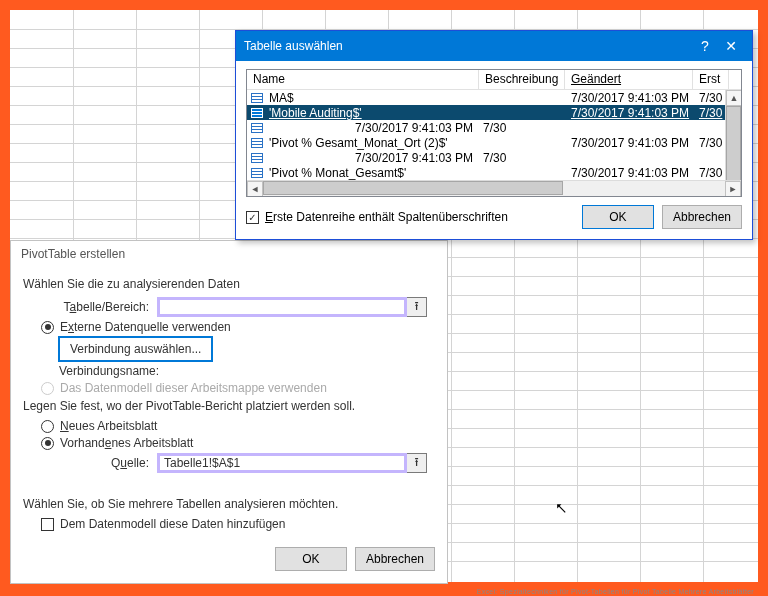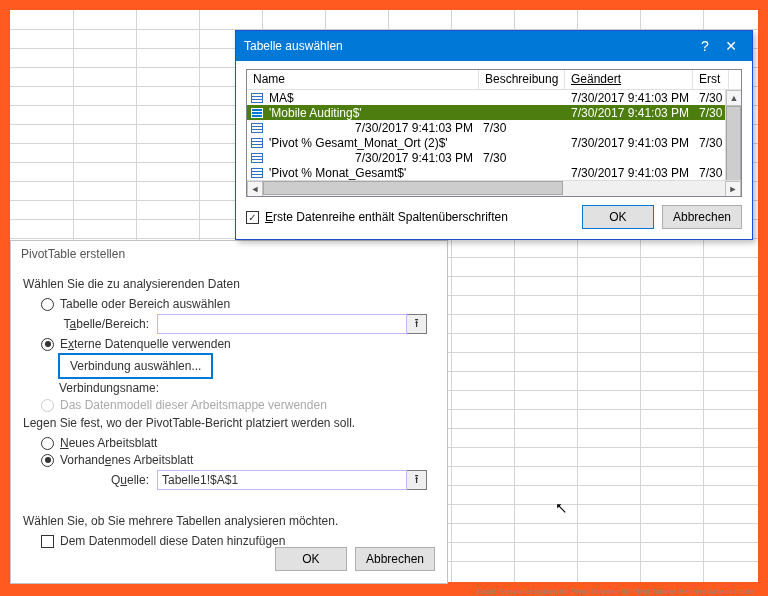--- a/index.html
+++ b/index.html
@@ -24,21 +24,21 @@
   .radio, .checkbox {
     width: 13px; height: 13px; border: 1px solid #333; margin-right: 6px;
     display: inline-flex; align-items: center; justify-content: center; background: #fff;
   }
   .radio { border-radius: 50%; }
   .radio.sel::after { content:""; width:6px; height:6px; background:#333; border-radius:50%; }
   .checkbox { border-radius: 0; }
   .checkbox.sel::after { content:"✓"; font-size:10px; color:#333; }
   .disabled { color: #aaa; align-items: flex-end; }
   .input-box {
-    flex: 1; height: 20px; border: 1px solid #c4b5fd; background:#fff;
+    flex: 1; height: 20px; border: 3px solid #c4b5fd; background:#fff;
     padding: 0 4px; display:flex; align-items:center;
   }
   .ref-box { display:flex; align-items:center; max-width:270px; }
   .ref-btn { width:20px; height:20px; border:1px solid #7a7a7a; border-left:none;
              display:flex; align-items:center; justify-content:center; background:#efefef; }
   .btn {
     min-width: 72px; height: 24px; border:1px solid #adadad; background:#e1e1e1;
     display:inline-flex; align-items:center; justify-content:center; padding: 0 10px;
   }
   .btn.sel-outline { outline: 2px solid #0078d7; outline-offset:-1px; background:#fff; }
@@ -63,21 +63,21 @@
   .col-name { width: 232px; }
   .col-desc { width: 86px; }
   .col-mod  { width: 128px; text-decoration: underline; }
   .col-erst { width: 36px; }
   .sd-rows { height: 108px; overflow:hidden; }
   .sd-row { display:flex; height:15px; align-items:center; }
   .sd-row > div { padding: 0 6px; white-space:nowrap; overflow:hidden; }
   .sd-row .ic { width:16px; padding:0 0 0 4px; display:flex; align-items:center; justify-content:center;}
   .tbl-icon { width:12px; height:10px; border:1px solid #2a72c5; background:
     repeating-linear-gradient(#fff,#fff 2px,#2a72c5 2px,#2a72c5 3px); }
-  .sd-row.selected { background:#4d7c0f; color:#fff; }
+  .sd-row.selected { background:#0c4a6e; color:#fff;text-decoration:underline; }
   .sd-row.selected .tbl-icon { border-color:#fff; background:
     repeating-linear-gradient(#0078d7,#0078d7 2px,#fff 2px,#fff 3px); }
   .sd-row .rname { width:216px; }
   .sd-row .rdesc { width:86px; }
   .sd-row .rmod  { width:128px; }
   .sd-row .rerst { width:36px; }
   .sd-hscroll { height:16px; background:#f0f0f0; border-top:1px solid #dcdcdc; position:absolute; left:0; right:0; bottom:0; display:flex; align-items:center; }
   .sd-hscroll .arrow { width:16px; height:16px; border:1px solid #c1c1c1; background:#f5f5f5; display:flex; align-items:center; justify-content:center; font-size:9px; color:#555;}
   .sd-hscroll .track { flex:1; height:16px; position:relative; }
   .sd-hscroll .thumb { position:absolute; left:0; top:0; height:14px; width:300px; background:#cdcdcd; border:1px solid #a6a6a6;}
@@ -142,24 +142,20 @@
         <div class="vline" style="left:630px"></div>
       <div class="vline" style="left:693px"></div>
     </div>
   </div>
 
   <div class="pivot-dialog">
     <div class="pivot-title">PivotTable erstellen</div>
     <div class="pivot-body">
       <div class="group-label">Wählen Sie die zu analysierenden Daten</div>
 
-      <div class="row indent1">
-        <span class="radio"></span>
-        <span>Tabelle oder Bereich auswählen</span>
-      </div>
       <div class="row indent2">
         <div class="lbl-right">
           <span>T</span><span class="und">a</span><span>belle/Bereich:</span>
         </div>
         <div class="ref-box" style="flex:1">
           <div class="input-box">
               <span></span>
             </div>
           <div class="ref-btn">⭱</div>
         </div>

